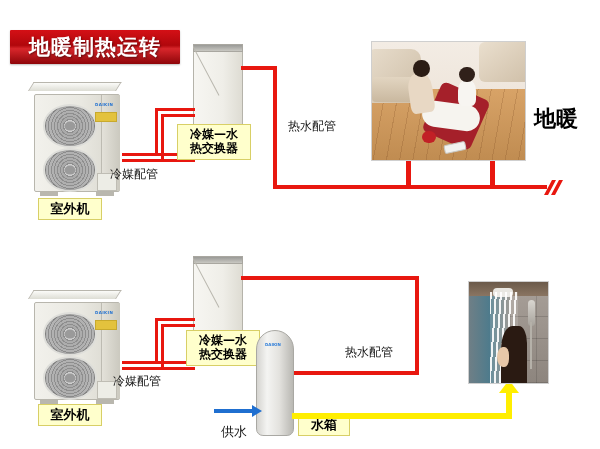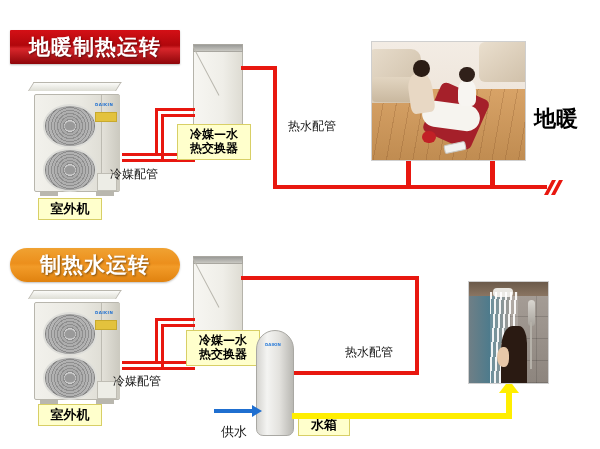--- a/index.html
+++ b/index.html
@@ -314,21 +314,20 @@
     <div class="lr-mom-body"></div>
     <div class="lr-mom-head"></div>
     <div class="lr-kid-body"></div>
     <div class="lr-kid-head"></div>
     <div class="lr-ball"></div>
     <div class="lr-remote"></div>
   </div>
 
   <div class="biglabel" style="left:534px;top:104px;font-size:22px;">地暖</div>
 
-  <div class="banner banner-water">制热水运转</div>
 
   <div class="outdoor" style="left:28px;top:296px;width:92px;height:104px;">
     <div class="ou-top" style="width:86px;"></div>
     <div class="ou-body">
       <div class="ou-side"></div>
       <div class="fan" style="left:8px;top:9px;width:50px;height:40px;"></div>
       <div class="fan" style="left:8px;top:53px;width:50px;height:40px;"></div>
       <div class="ou-logo" style="left:60px;top:7px;font-size:4px;">DAIKIN</div>
       <div class="ou-badge" style="left:60px;top:17px;width:20px;height:8px;"></div>
       <div class="ou-panel" style="left:62px;top:78px;width:18px;height:16px;"></div>

